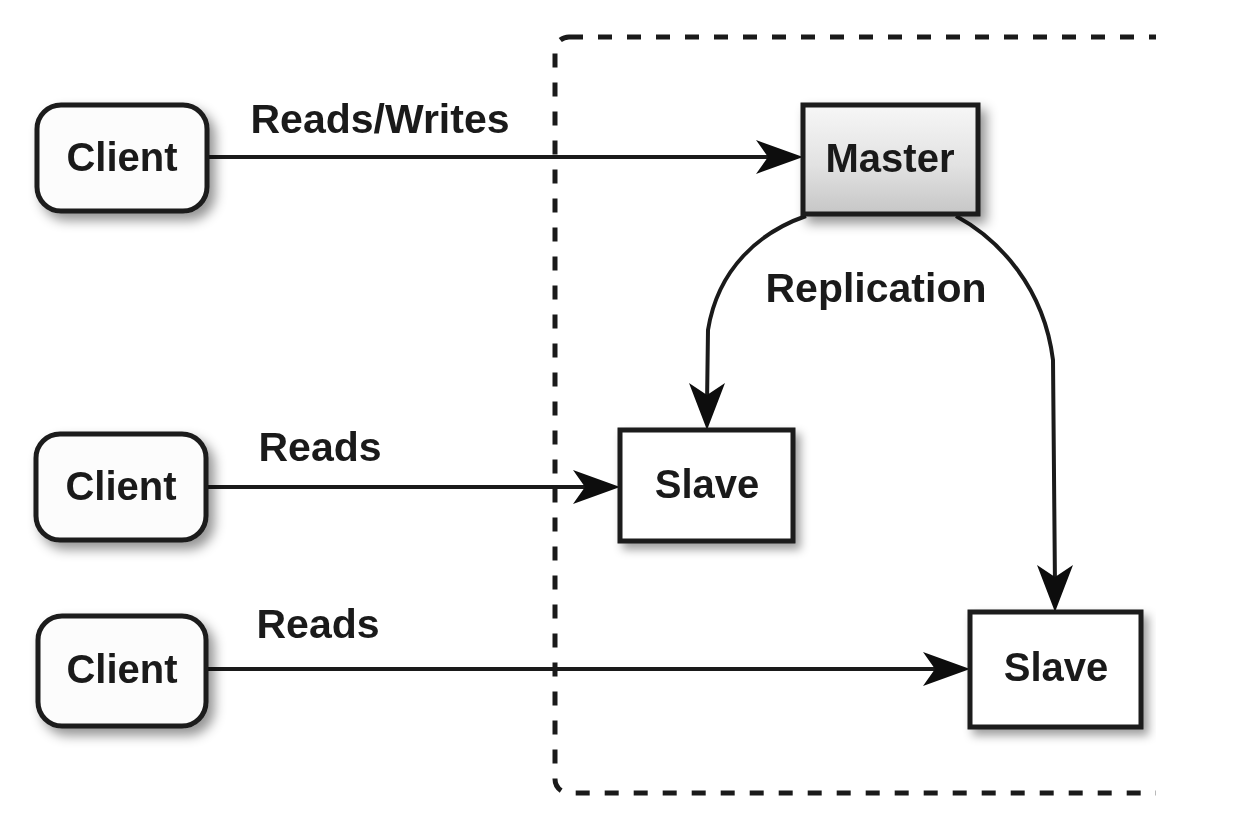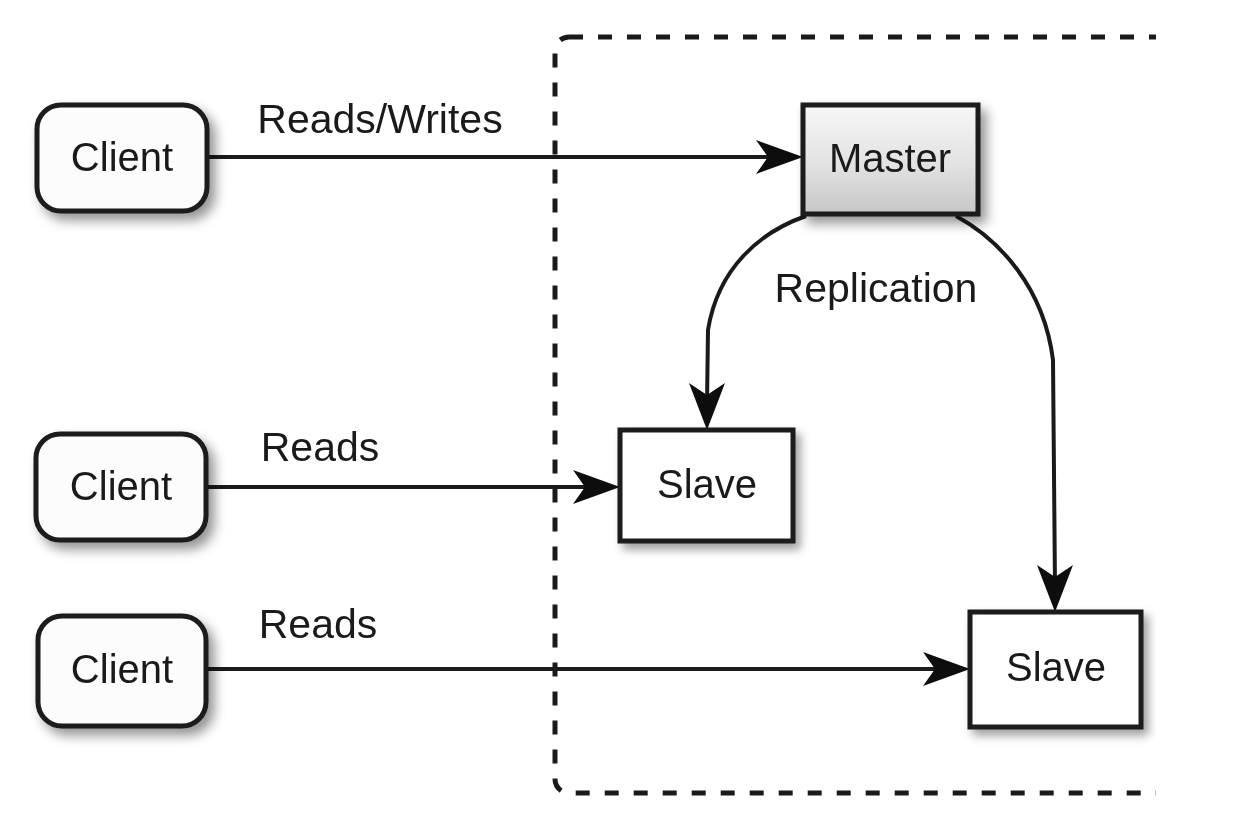--- a/index.html
+++ b/index.html
@@ -10,20 +10,21 @@
   }
   body {
     font-family: "Liberation Sans", sans-serif;
   }
   #diagram-root {
     position: relative;
     width: 1156px;
     height: 839px;
     background: #ffffff;
     overflow: hidden;
+    font-weight: bold;
   }
   #diagram-svg {
     position: absolute;
     top: 0;
     left: 0;
     width: 1246px;
     height: 839px;
   }
   .node-label {
     font-family: "Liberation Sans", sans-serif;

